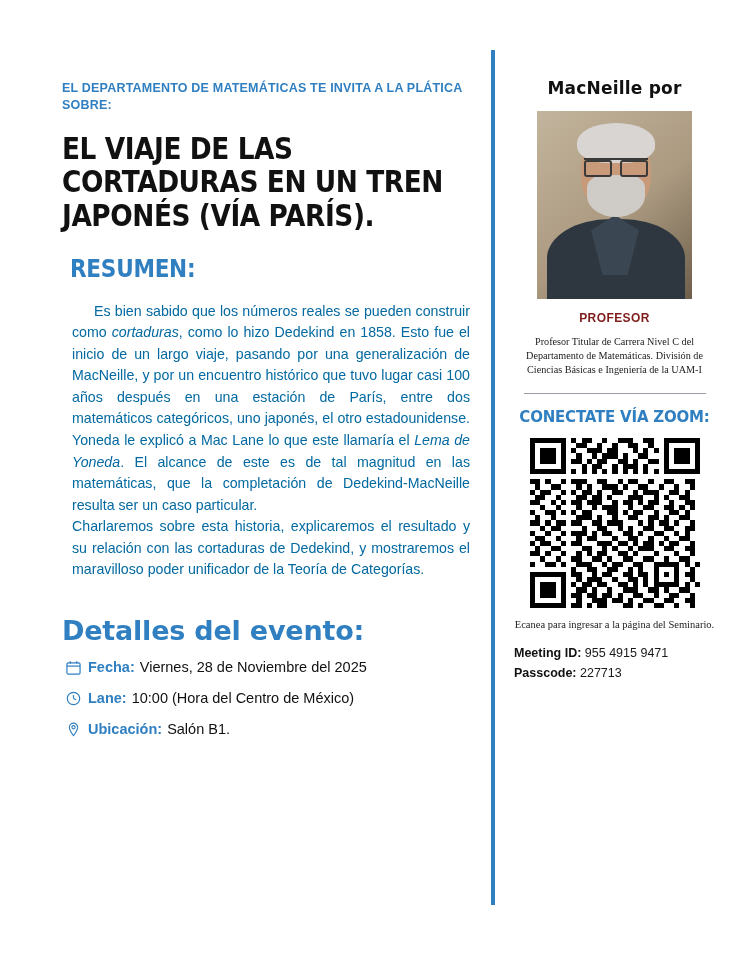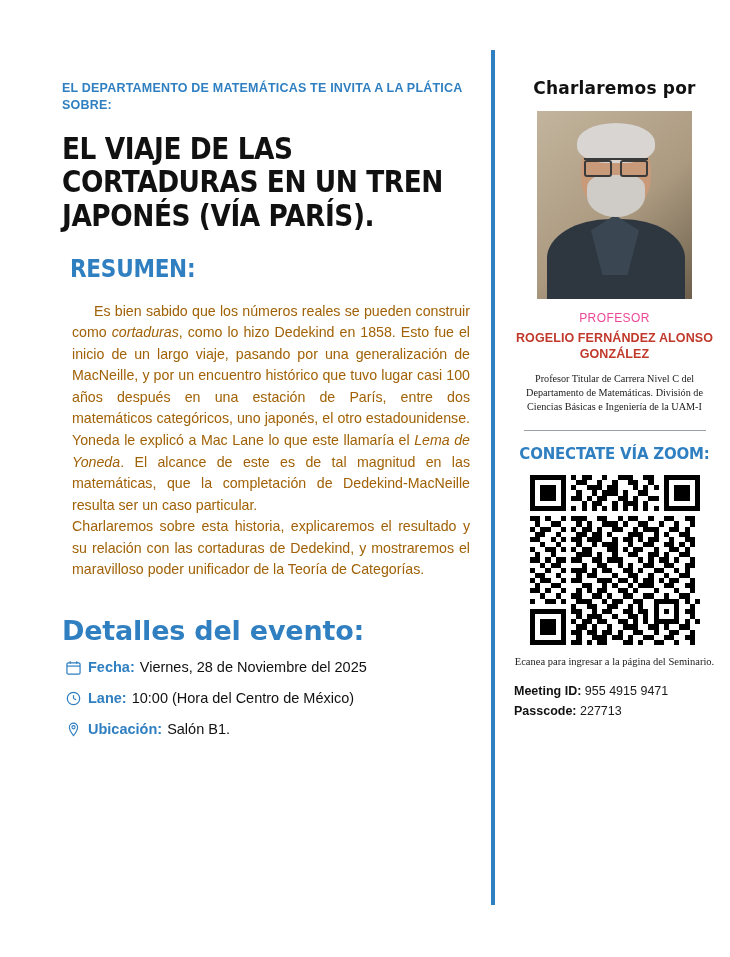--- a/index.html
+++ b/index.html
@@ -66,21 +66,21 @@
     transform: scaleX(0.9);
     transform-origin: left top;
   }
   .abstract {
     margin-top: 18px;
     margin-left: 10px;
     width: 398px;
     font-size: 14.2px;
     line-height: 1.52;
     text-align: justify;
-    color: #a16207;
+    color: #0369a1;
   }
   .abstract p { margin-bottom: 0; }
   .abstract p.first { text-indent: 22px; }
   .abstract em { font-style: italic; }
 
   .details-title {
     margin-top: 34px;
     color: #2f7fc1;
     font-family: "DejaVu Sans", sans-serif;
     font-weight: bold;
@@ -183,22 +183,22 @@
   .photo .shirt {
     position: absolute;
     left: 54px; top: 104px;
     width: 48px; height: 60px;
     background: #3a4753;
     clip-path: polygon(50% 0, 100% 26%, 76% 100%, 24% 100%, 0 26%);
   }
   .role {
     margin-top: 12px;
     font-size: 12px;
-    font-weight: normal;
-    color: #ec4899;
+    font-weight: bold;
+    color: #7f1d1d;
     letter-spacing: 0.4px;
   }
   .speaker {
     margin-top: 6px;
     color: #c0392b;
     font-weight: bold;
     font-size: 12.5px;
     line-height: 1.25;
     letter-spacing: 0.1px;
   }
@@ -302,34 +302,33 @@
         </svg>
       </span>
       <span class="lbl">Ubicación:</span>
       <span class="val">Salón B1.</span>
     </div>
 
   </div>
 
   <div class="right">
 
-    <div class="presented-by">Charlaremos por</div>
+    <div class="presented-by">MacNeille por</div>
 
     <div class="photo">
       <div class="wall"></div>
       <div class="body"></div>
       <div class="shirt"></div>
       <div class="head"></div>
       <div class="hair"></div>
       <div class="beard"></div>
       <div class="glasses"></div>
     </div>
 
     <div class="role">PROFESOR</div>
-    <div class="speaker">ROGELIO FERNÁNDEZ ALONSO GONZÁLEZ</div>
     <div class="affiliation">Profesor Titular de Carrera Nivel C del Departamento de Matemáticas. División de Ciencias Básicas e Ingeniería de la UAM-I</div>
 
     <div class="hr"></div>
 
     <div class="zoom-title">CONECTATE VÍA ZOOM:</div>
 
     <div class="qr-wrap">
       <svg width="170" height="170" viewBox="0 0 33 33" shape-rendering="crispEdges">
         <rect width="33" height="33" fill="#ffffff"></rect>
         <g fill="#000000">

